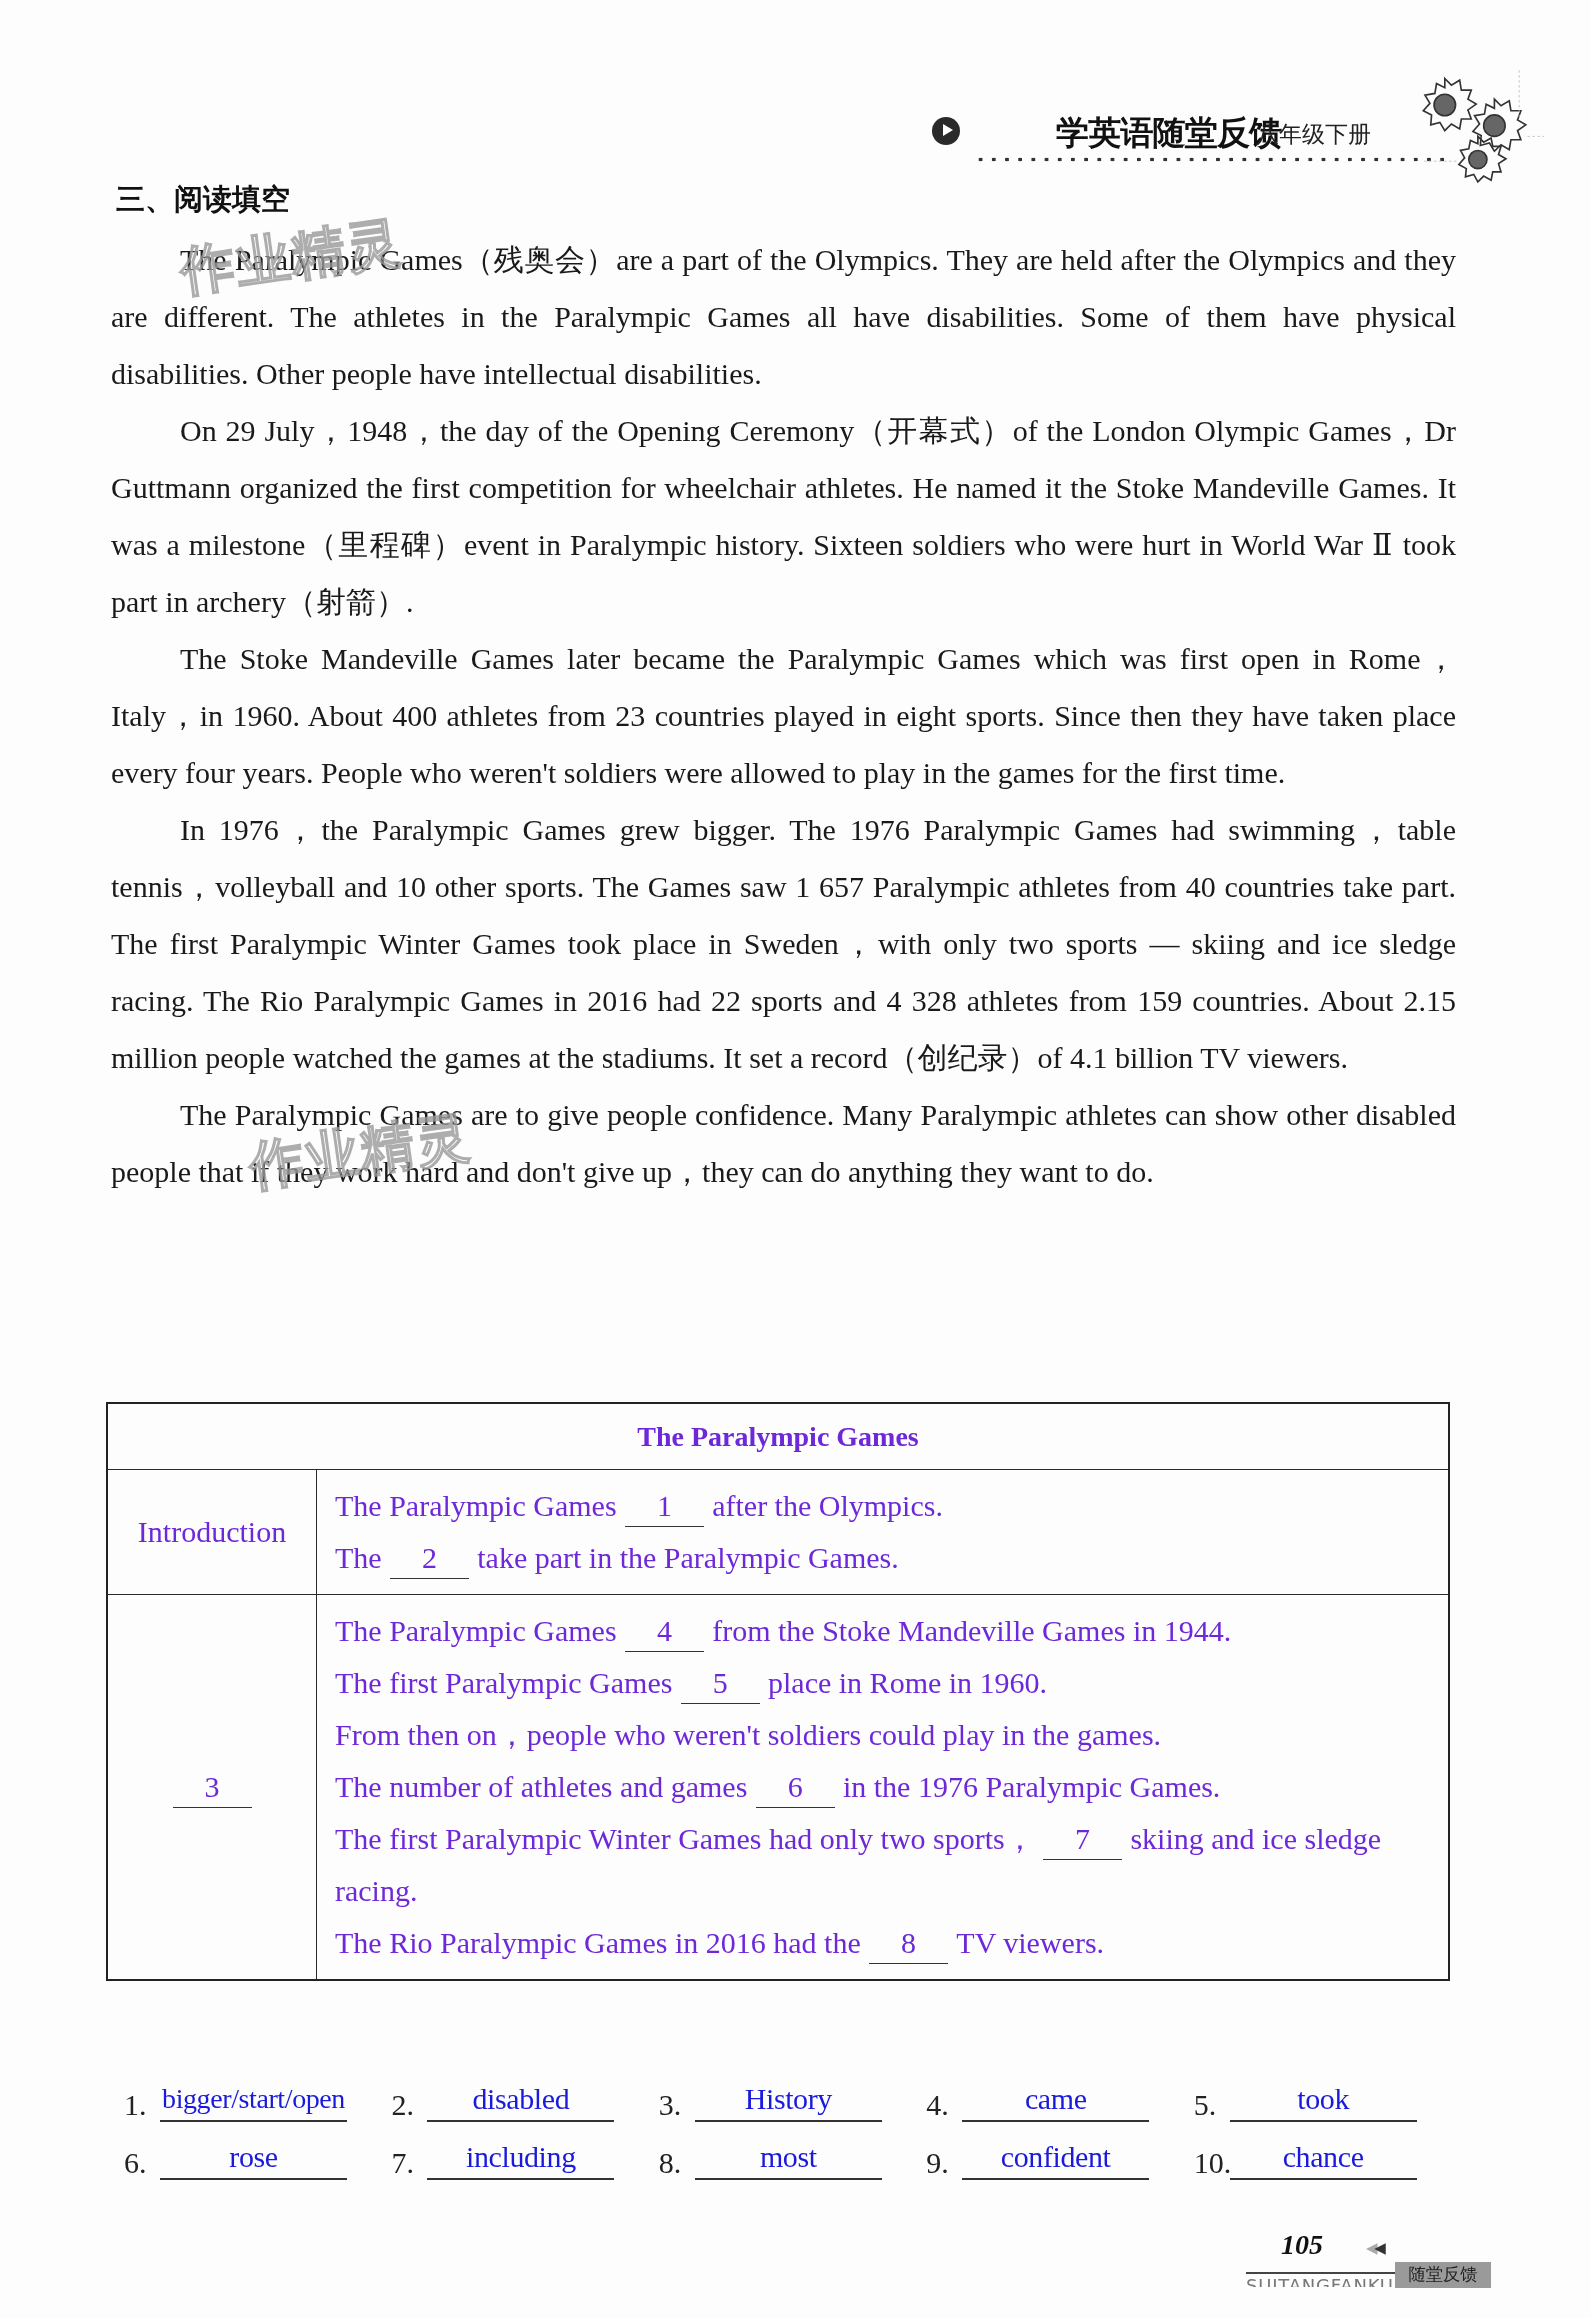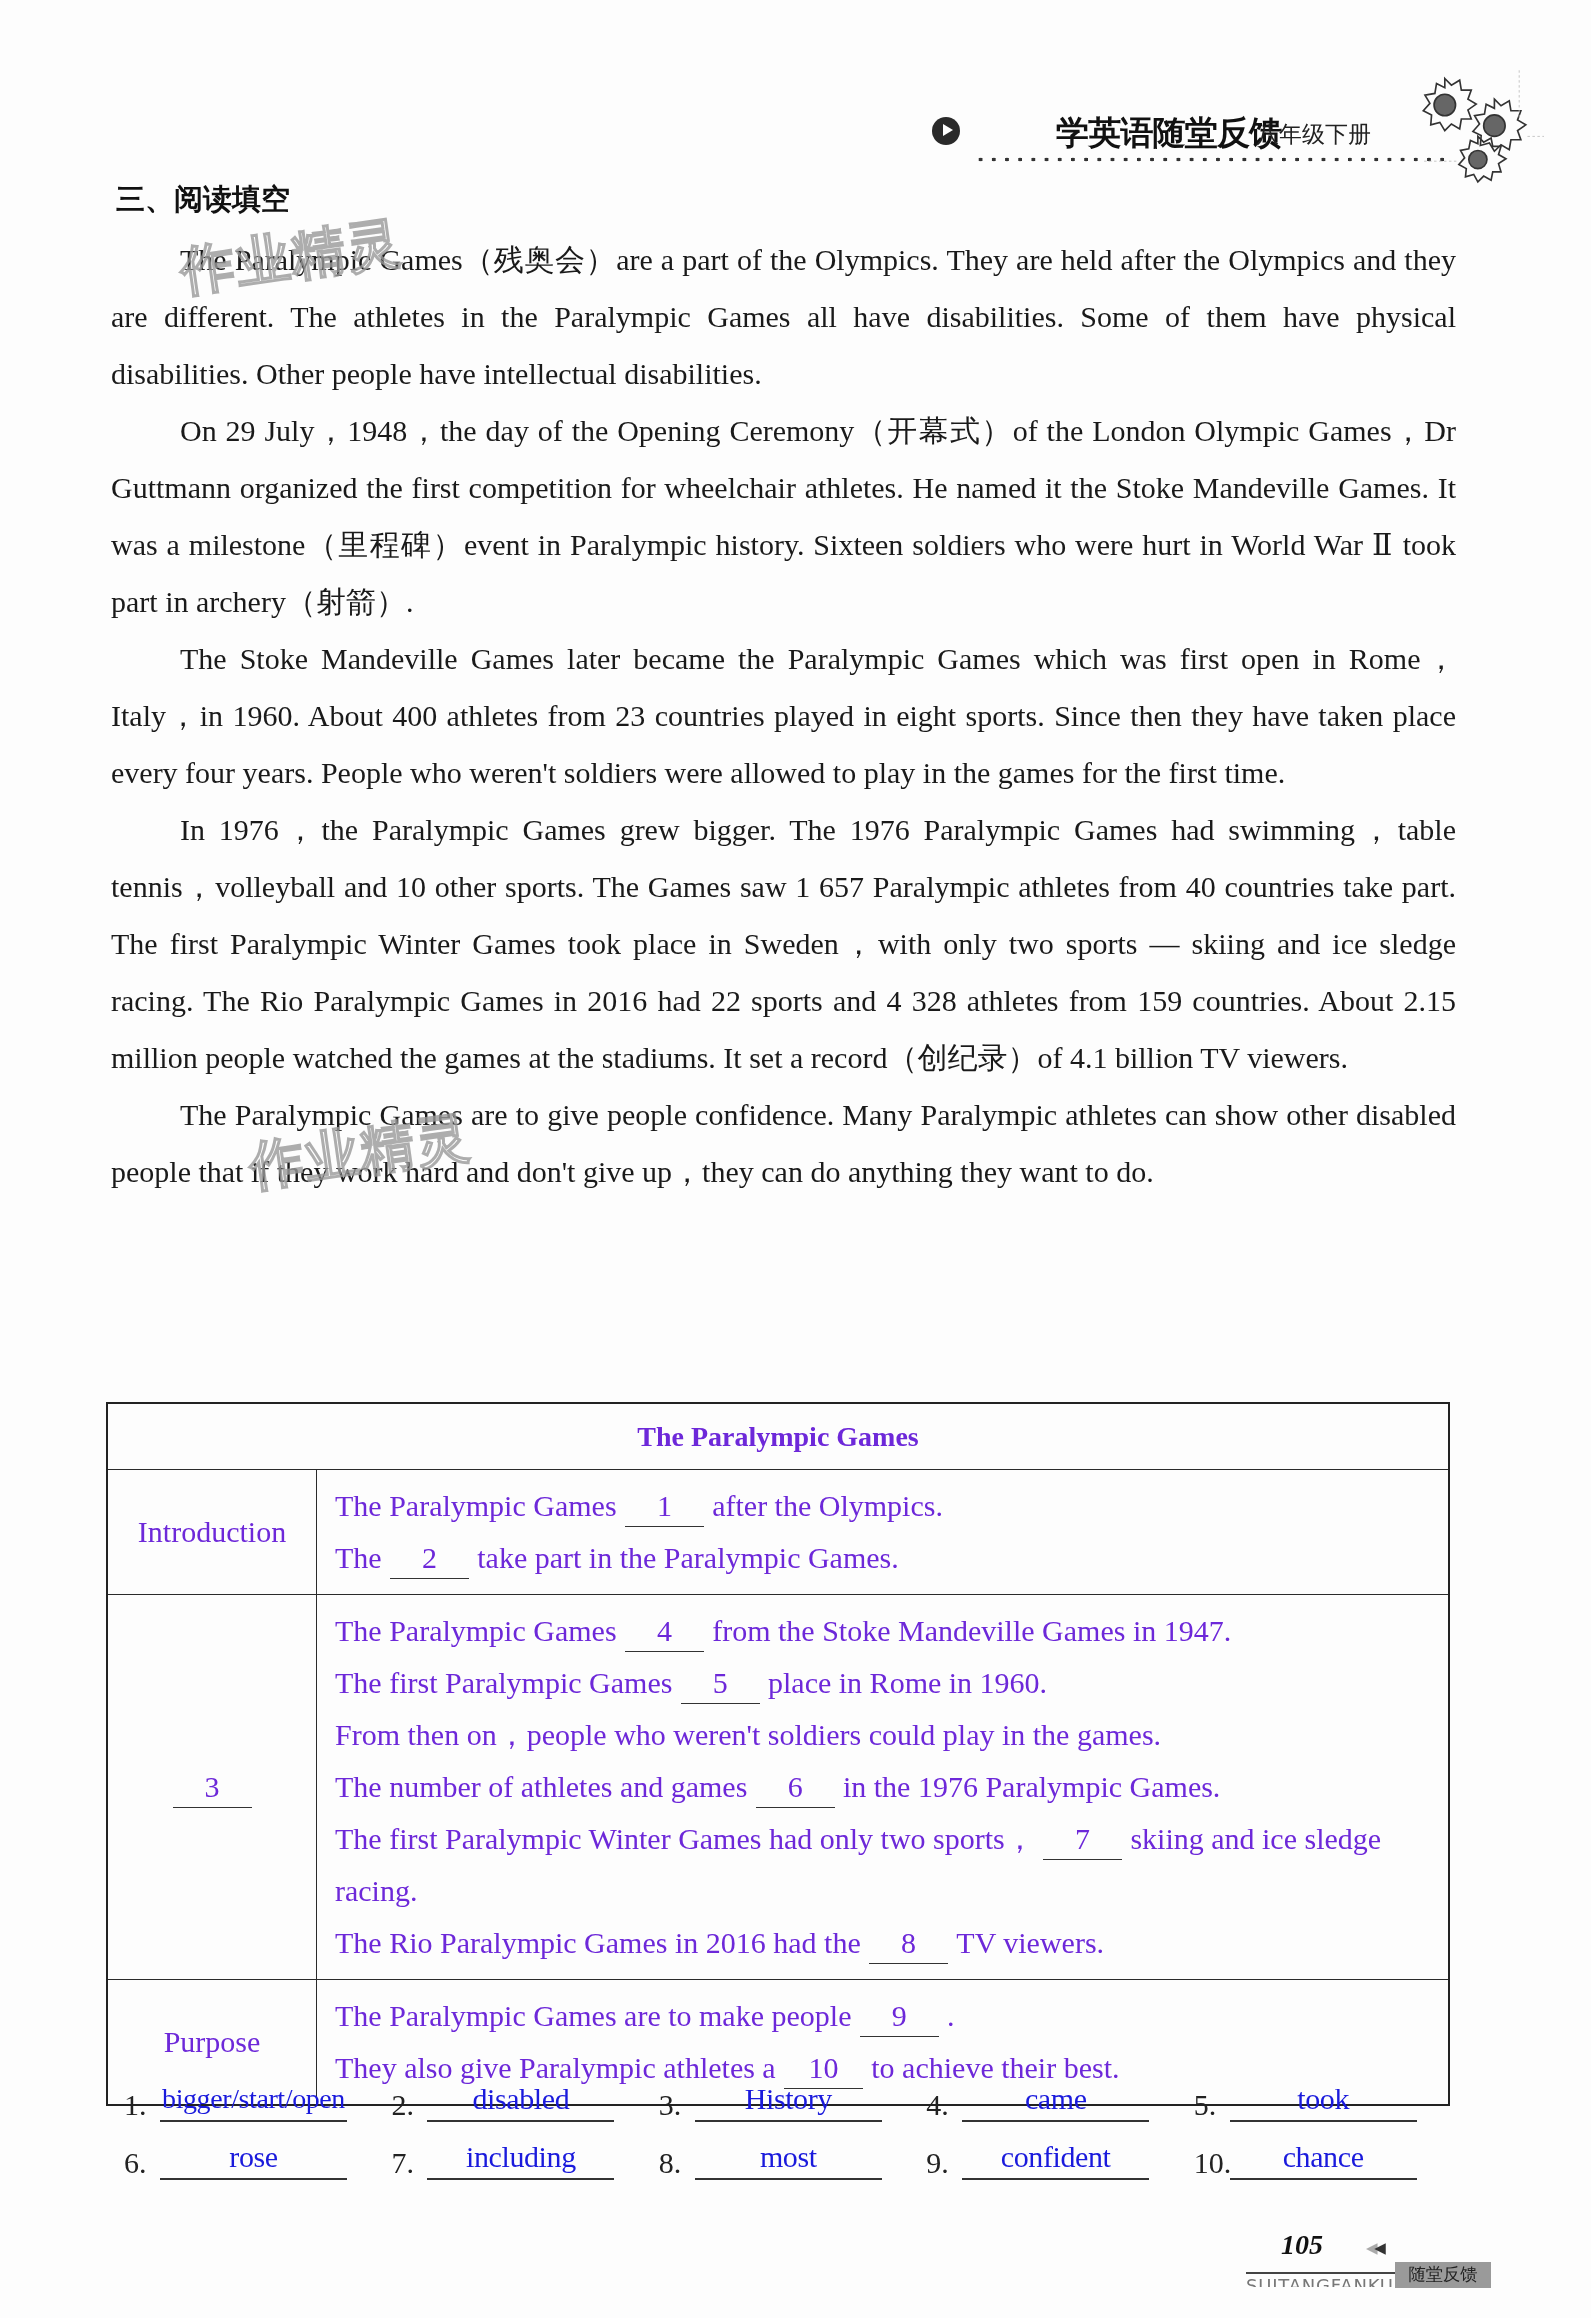--- a/index.html
+++ b/index.html
@@ -100,33 +100,26 @@
   <tr style="height:120px;">
     <td class="label-cell">Introduction</td>
     <td class="content-cell">
       <div><span>The Paralympic Games</span><span class="blank">1</span><span>after the Olympics.</span></div>
       <div><span>The</span><span class="blank">2</span><span>take part in the Paralympic Games.</span></div>
     </td>
   </tr>
   <tr style="height:381px;">
     <td class="label-cell"><span class="blank-label">3</span></td>
     <td class="content-cell">
-      <div><span>The Paralympic Games</span><span class="blank">4</span><span>from the Stoke Mandeville Games in 1947.</span></div>
+      <div><span>The Paralympic Games</span><span class="blank">4</span><span>from the Stoke Mandeville Games in 1944.</span></div>
       <div><span>The first Paralympic Games</span><span class="blank">5</span><span>place in Rome in 1960.</span></div>
       <div><span>From then on，people who weren't soldiers could play in the games.</span></div>
       <div><span>The number of athletes and games</span><span class="blank">6</span><span>in the 1976 Paralympic Games.</span></div>
       <div><span>The first Paralympic Winter Games had only two sports，</span><span class="blank">7</span><span>skiing and ice sledge racing.</span></div>
       <div><span>The Rio Paralympic Games in 2016 had the</span><span class="blank">8</span><span>TV viewers.</span></div>
-    </td>
-  </tr>
-  <tr style="height:117px;">
-    <td class="label-cell">Purpose</td>
-    <td class="content-cell">
-      <div><span>The Paralympic Games are to make people</span><span class="blank">9</span><span>.</span></div>
-      <div><span>They also give Paralympic athletes a</span><span class="blank">10</span><span>to achieve their best.</span></div>
     </td>
   </tr>
 </tbody>
   </table>
 
 <div class="answers">
   <div class="answer-row">
     <div class="answer-item">
         <span class="answer-num">1.</span>
         <span class="answer-val" style="font-size: 28px; color: rgb(26, 26, 220);">bigger/start/open</span>

